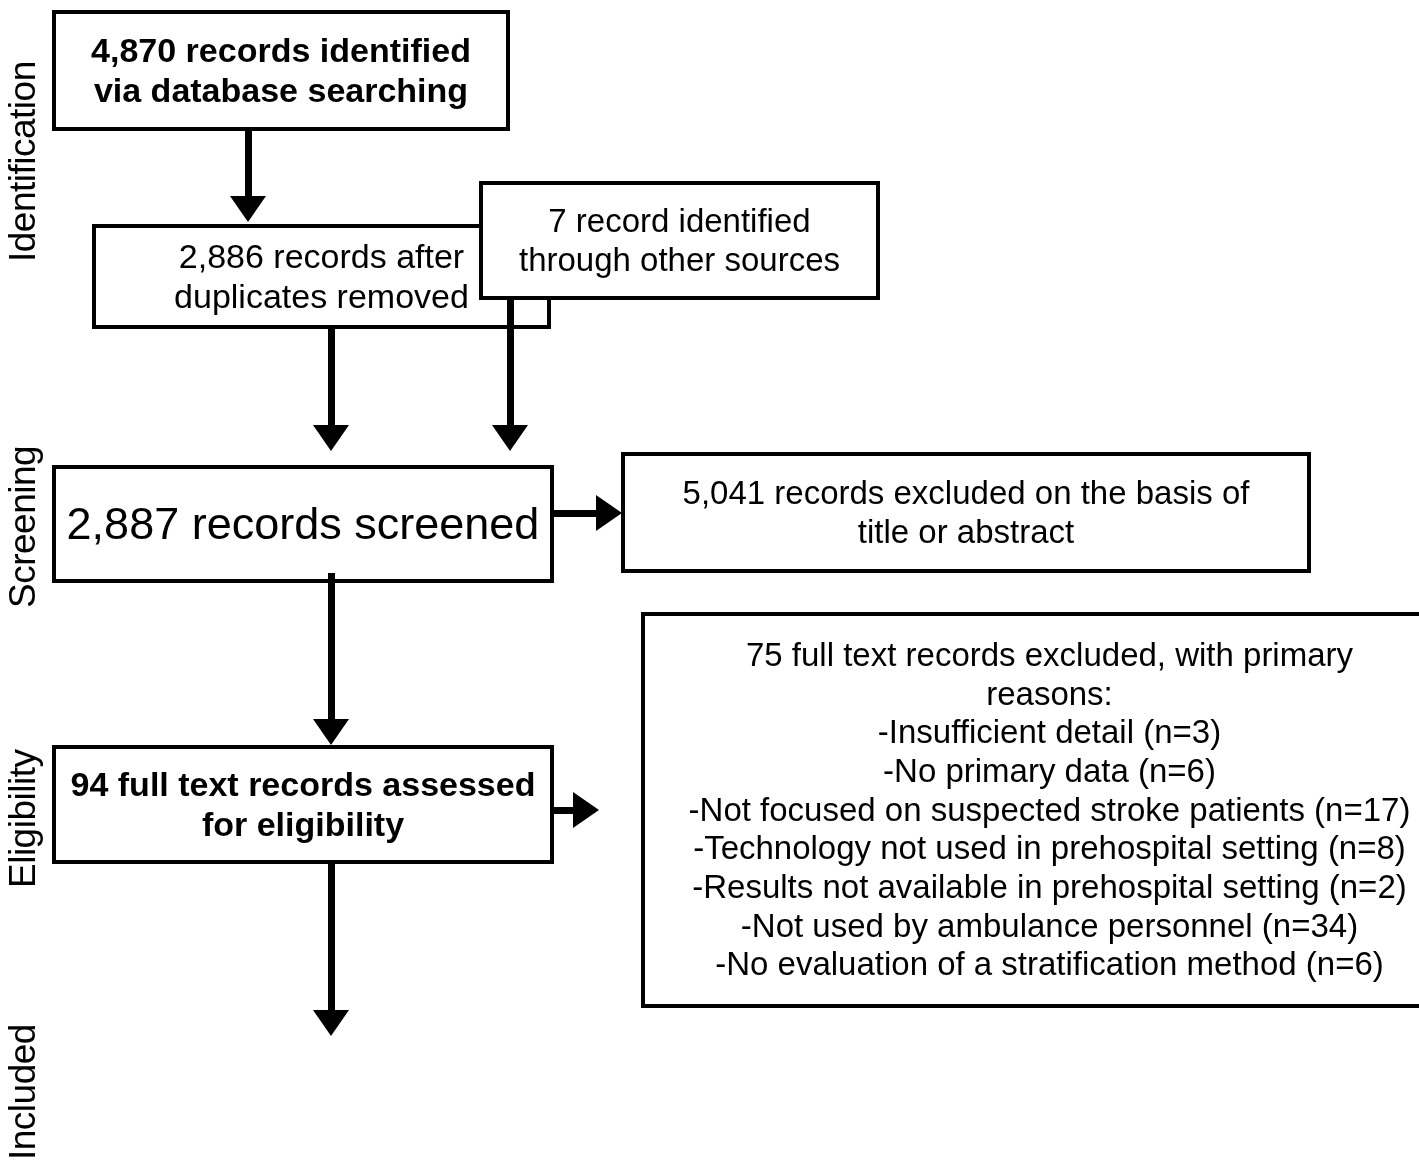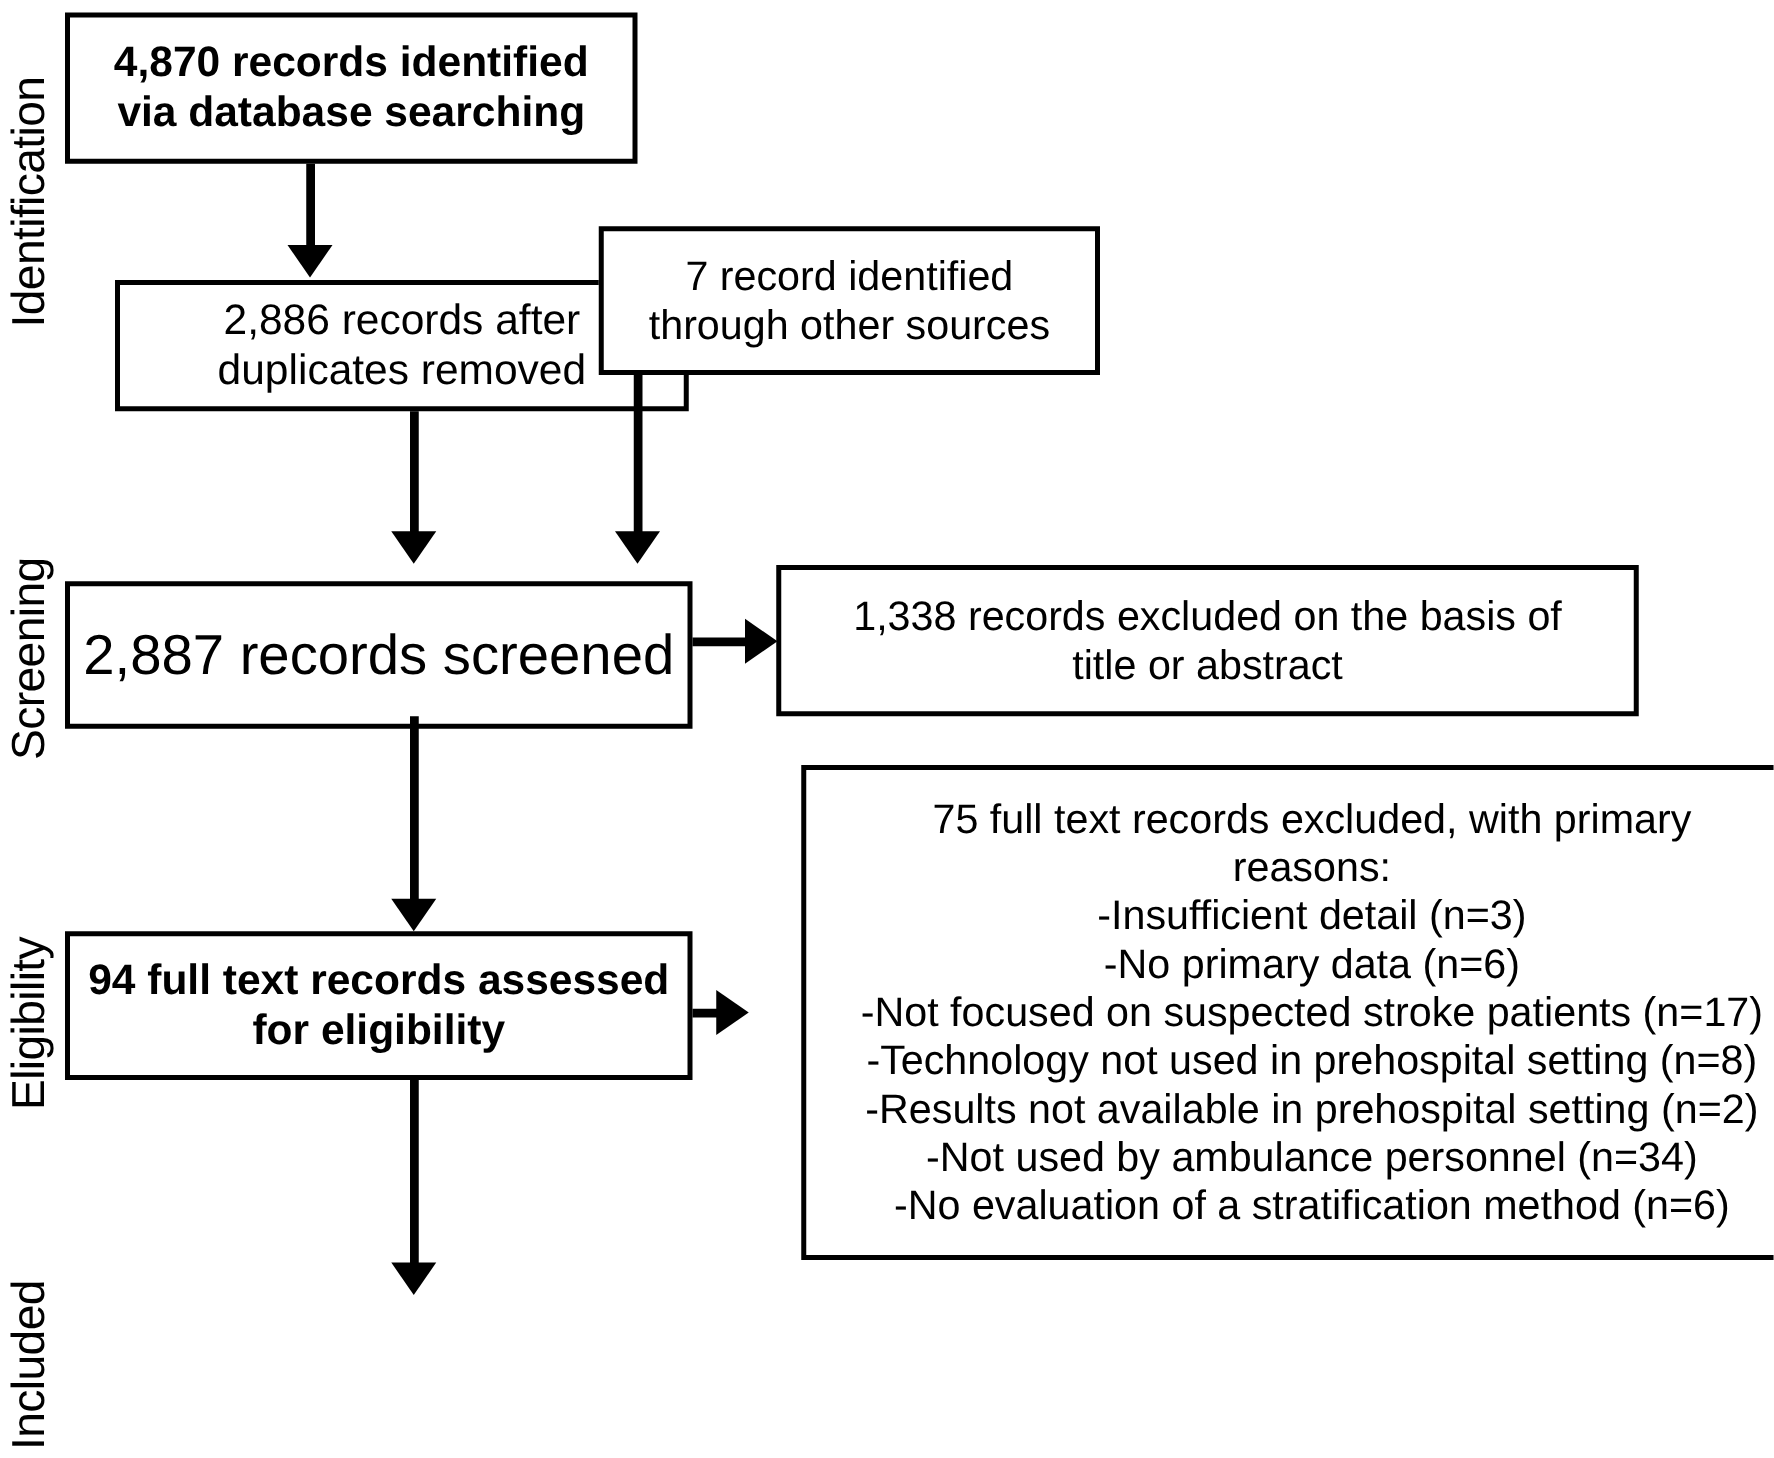--- a/index.html
+++ b/index.html
@@ -104,21 +104,21 @@
   <div class="box b-other-sources">
     <span class="box-text">7 record identified
 through other sources</span>
   </div>
 
   <div class="box b-screened">
     <span class="box-text">2,887 records screened</span>
   </div>
 
   <div class="box b-excluded-title">
-    <span class="box-text">1,338 records excluded on the basis of
+    <span class="box-text">5,041 records excluded on the basis of
 title or abstract</span>
   </div>
 
   <div class="box b-excluded-full">
     <span class="box-text">75 full text records excluded, with primary
 reasons:
 -Insufficient detail (n=3)
 -No primary data (n=6)
 -Not focused on suspected stroke patients (n=17)
 -Technology not used in prehospital setting (n=8)

